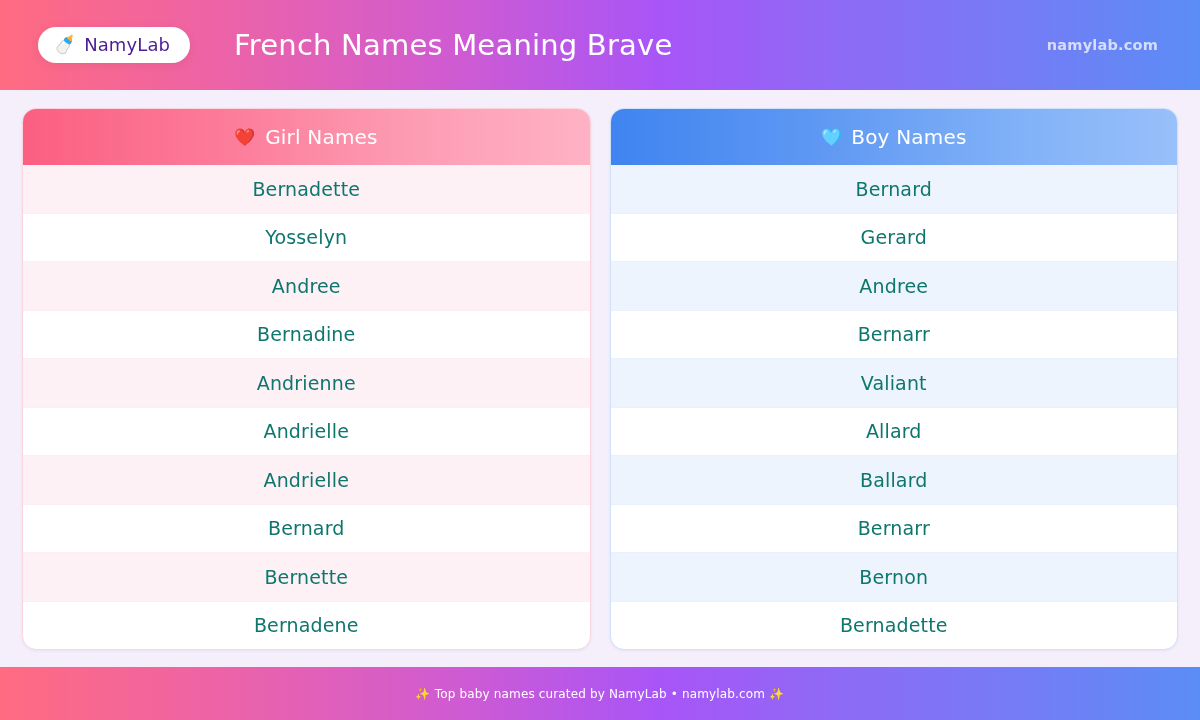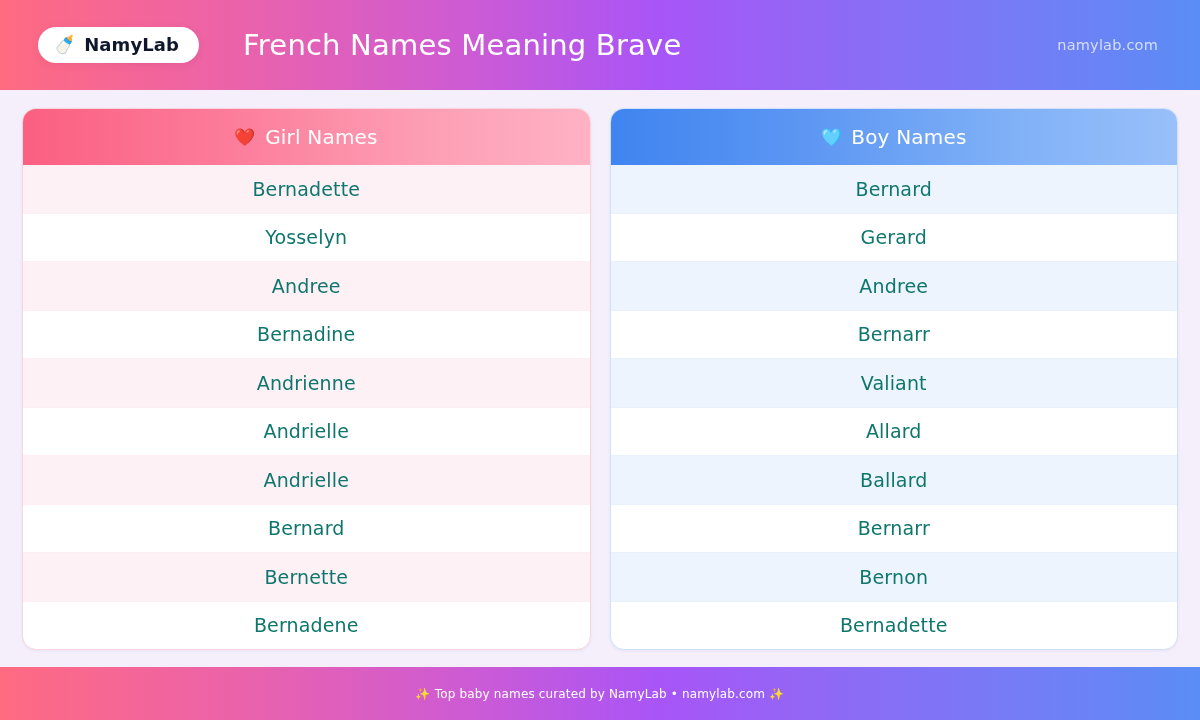--- a/index.html
+++ b/index.html
@@ -43,40 +43,41 @@
     box-shadow: 0 2px 8px rgba(120, 30, 90, 0.10);
     flex: 0 0 auto;
   }
   .brand-emoji {
     font-size: 17px;
     line-height: 1;
     transform: rotate(-12deg);
     display: inline-block;
   }
   .brand-text {
-    color: #0f172a;
+    color: #4c1d95;
     font-size: 18px;
-    font-weight: 700;
+    font-weight: 400;
     letter-spacing: .1px;
     line-height: 1;
   }
   .header-title {
     color: #ffffff;
     font-size: 29px;
     font-weight: 400;
     margin-left: 44px;
     letter-spacing: .2px;
     white-space: nowrap;
   }
   .header-site {
     margin-left: auto;
     color: rgba(255,255,255,0.72);
     font-size: 14.5px;
     letter-spacing: .2px;
     padding-right: 18px;
+    font-weight: bold;
   }
 
   
   .main {
     flex: 1 1 auto;
     display: flex;
     gap: 19px;
     padding: 18px 22px 17px 22px;
     box-sizing: border-box;
     align-items: stretch;

